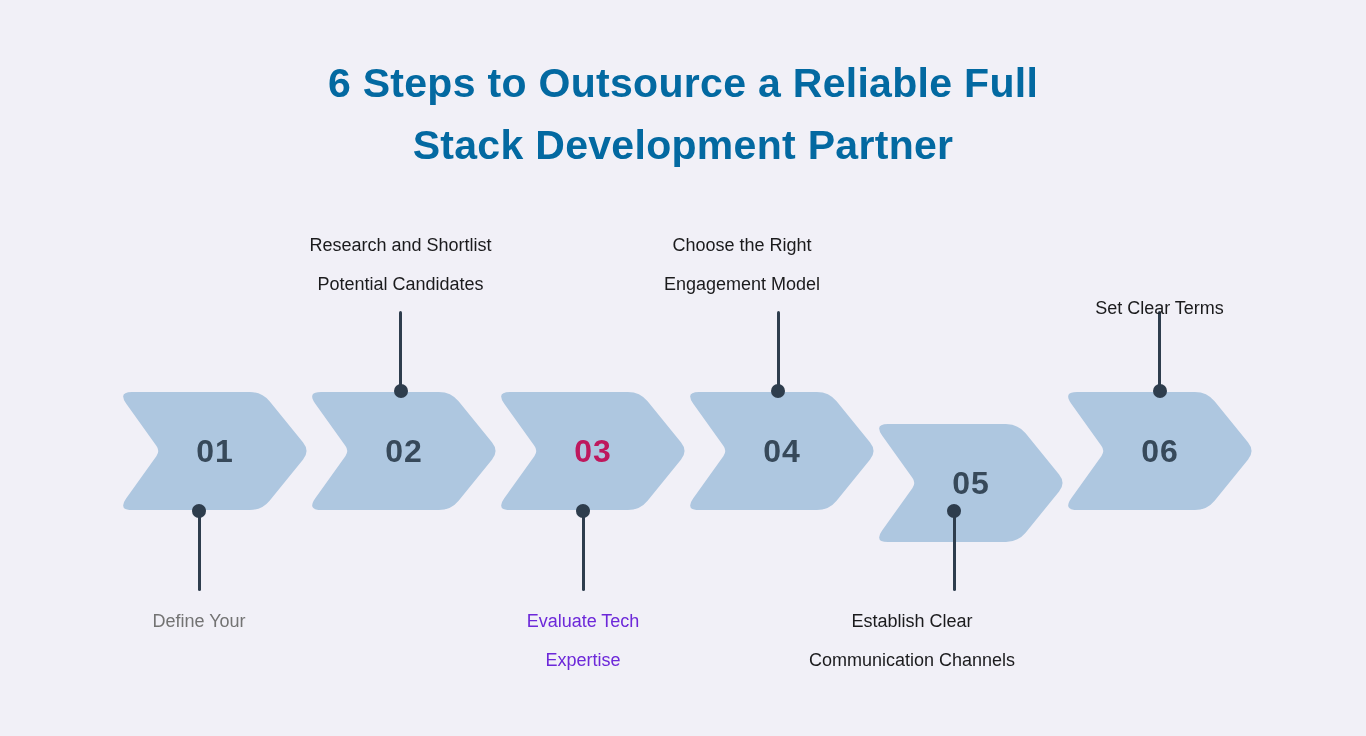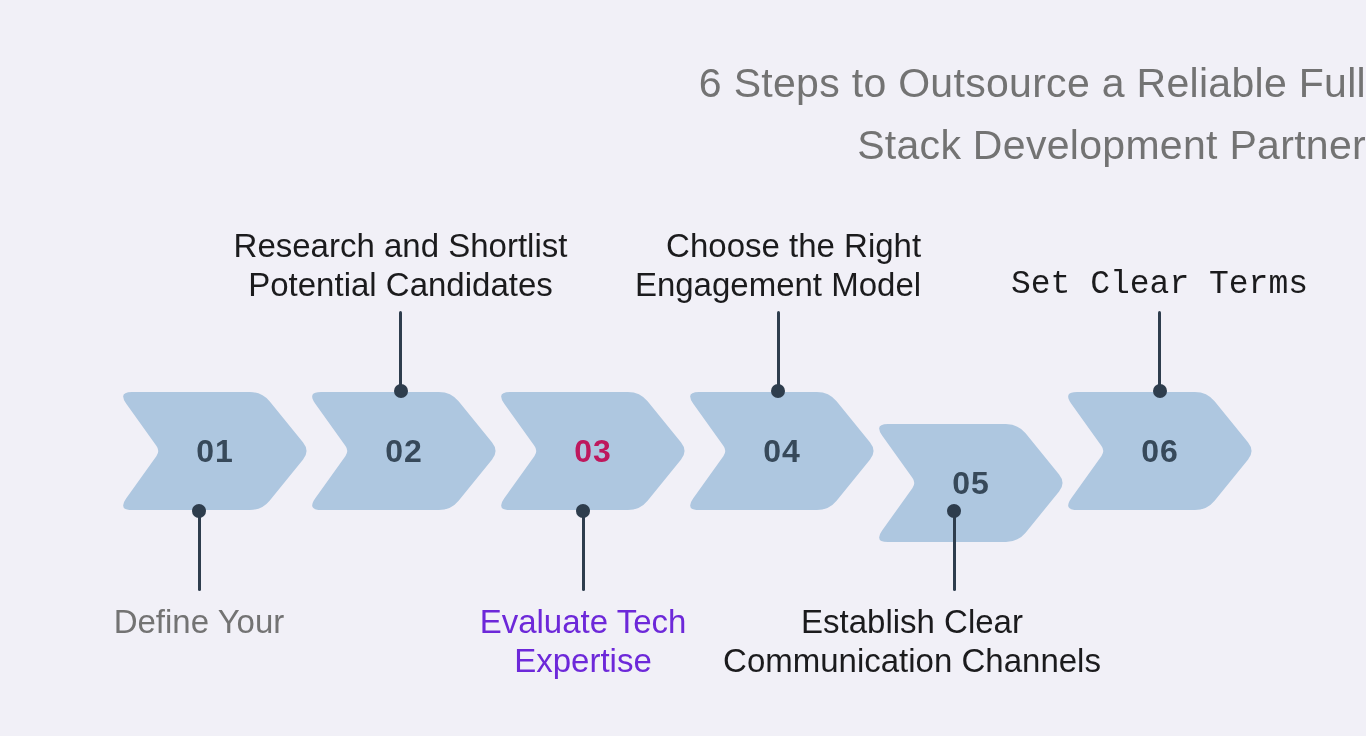--- a/index.html
+++ b/index.html
@@ -10,26 +10,26 @@
     background: #f1f0f7;
     overflow: hidden;
     font-family: "Liberation Sans", sans-serif;
     margin: 0 auto;
   }
   .title {
     position: absolute;
     top: 52px;
     left: 0;
     width: 100%;
-    text-align: right;
+    text-align: center;
     font-size: 41px;
     line-height: 62px;
-    font-weight: 400;
+    font-weight: 700;
     letter-spacing: 0.3px;
-    color: #737373;
+    color: #0369a1;
     margin: 0;
   }
   .arrow-wrap {
     position: absolute;
     top: 392px;
     width: 192px;
     height: 118px;
   }
   .arrow-wrap svg { display: block; width: 192px; height: 118px; }
   .arrow-num {
@@ -55,21 +55,21 @@
     position: absolute;
     width: 14px;
     height: 14px;
     border-radius: 50%;
     background: #2e3d4d;
   }
   .step-label {
     position: absolute;
     transform: translateX(-50%);
     text-align: center;
-    font-size: 33px;
+    font-size: 18px;
     line-height: 39px;
     color: #1b1b1d;
     white-space: nowrap;
   }
 </style>
 </head>
 <body>
 
 <div class="stage">
   <h1 class="title">
@@ -113,21 +113,21 @@
         <div>Expertise</div>
       </div>
       <div class="arrow-wrap" style="left: 685px;">
         <svg viewBox="0 0 192 118">
           <path d="M8.1,11.4Q0,0 14.0,0.0L132.0,0.0Q144,0 151.6,9.3L185.1,50.5Q192,59 185.1,67.5L151.6,108.7Q144,118 132.0,118.0L14.0,118.0Q0,118 8.1,106.6L38.5,63.9Q42,59 38.5,54.1Z" fill="#aec7e0"></path>
         </svg>
         <span class="arrow-num" style="color: rgb(55, 73, 90);">04</span>
       </div>
       <div class="connector-line" style="background: rgb(46, 61, 77); left: 776.5px; height: 80px; top: 311px;"></div>
       <div class="connector-dot" style="background: rgb(46, 61, 77); left: 771px; top: 384px;"></div>
-      <div class="step-label" style="color: rgb(27, 27, 29); left: 778px; bottom: 432px; text-align: right;">
+      <div class="step-label" style="color: rgb(27, 27, 29); left: 742px; bottom: 432px;">
         <div>Choose the Right</div>
         <div>Engagement Model</div>
       </div>
       <div class="arrow-wrap" style="left: 874px; margin-top: 32px;">
         <svg viewBox="0 0 192 118">
           <path d="M8.1,11.4Q0,0 14.0,0.0L132.0,0.0Q144,0 151.6,9.3L185.1,50.5Q192,59 185.1,67.5L151.6,108.7Q144,118 132.0,118.0L14.0,118.0Q0,118 8.1,106.6L38.5,63.9Q42,59 38.5,54.1Z" fill="#aec7e0"></path>
         </svg>
         <span class="arrow-num" style="color: rgb(55, 73, 90);">05</span>
       </div>
       <div class="connector-line" style="background: rgb(46, 61, 77); left: 952.5px; height: 80px; top: 511px;"></div>
@@ -137,17 +137,17 @@
         <div>Communication Channels</div>
       </div>
       <div class="arrow-wrap" style="left: 1063px;">
         <svg viewBox="0 0 192 118">
           <path d="M8.1,11.4Q0,0 14.0,0.0L132.0,0.0Q144,0 151.6,9.3L185.1,50.5Q192,59 185.1,67.5L151.6,108.7Q144,118 132.0,118.0L14.0,118.0Q0,118 8.1,106.6L38.5,63.9Q42,59 38.5,54.1Z" fill="#aec7e0"></path>
         </svg>
         <span class="arrow-num" style="color: rgb(55, 73, 90);">06</span>
       </div>
       <div class="connector-line" style="background: rgb(46, 61, 77); left: 1158px; height: 80px; top: 311px;"></div>
       <div class="connector-dot" style="background: rgb(46, 61, 77); left: 1152.5px; top: 384px;"></div>
-      <div class="step-label" style="color: rgb(27, 27, 29); left: 1159.5px; bottom: 432px; font-family: Liberation Mono, monospace;">
+      <div class="step-label" style="color: rgb(27, 27, 29); left: 1159.5px; bottom: 408px;">
         <div>Set Clear Terms</div>
       </div>
     </div>
 </div>
 
 </body></html>

